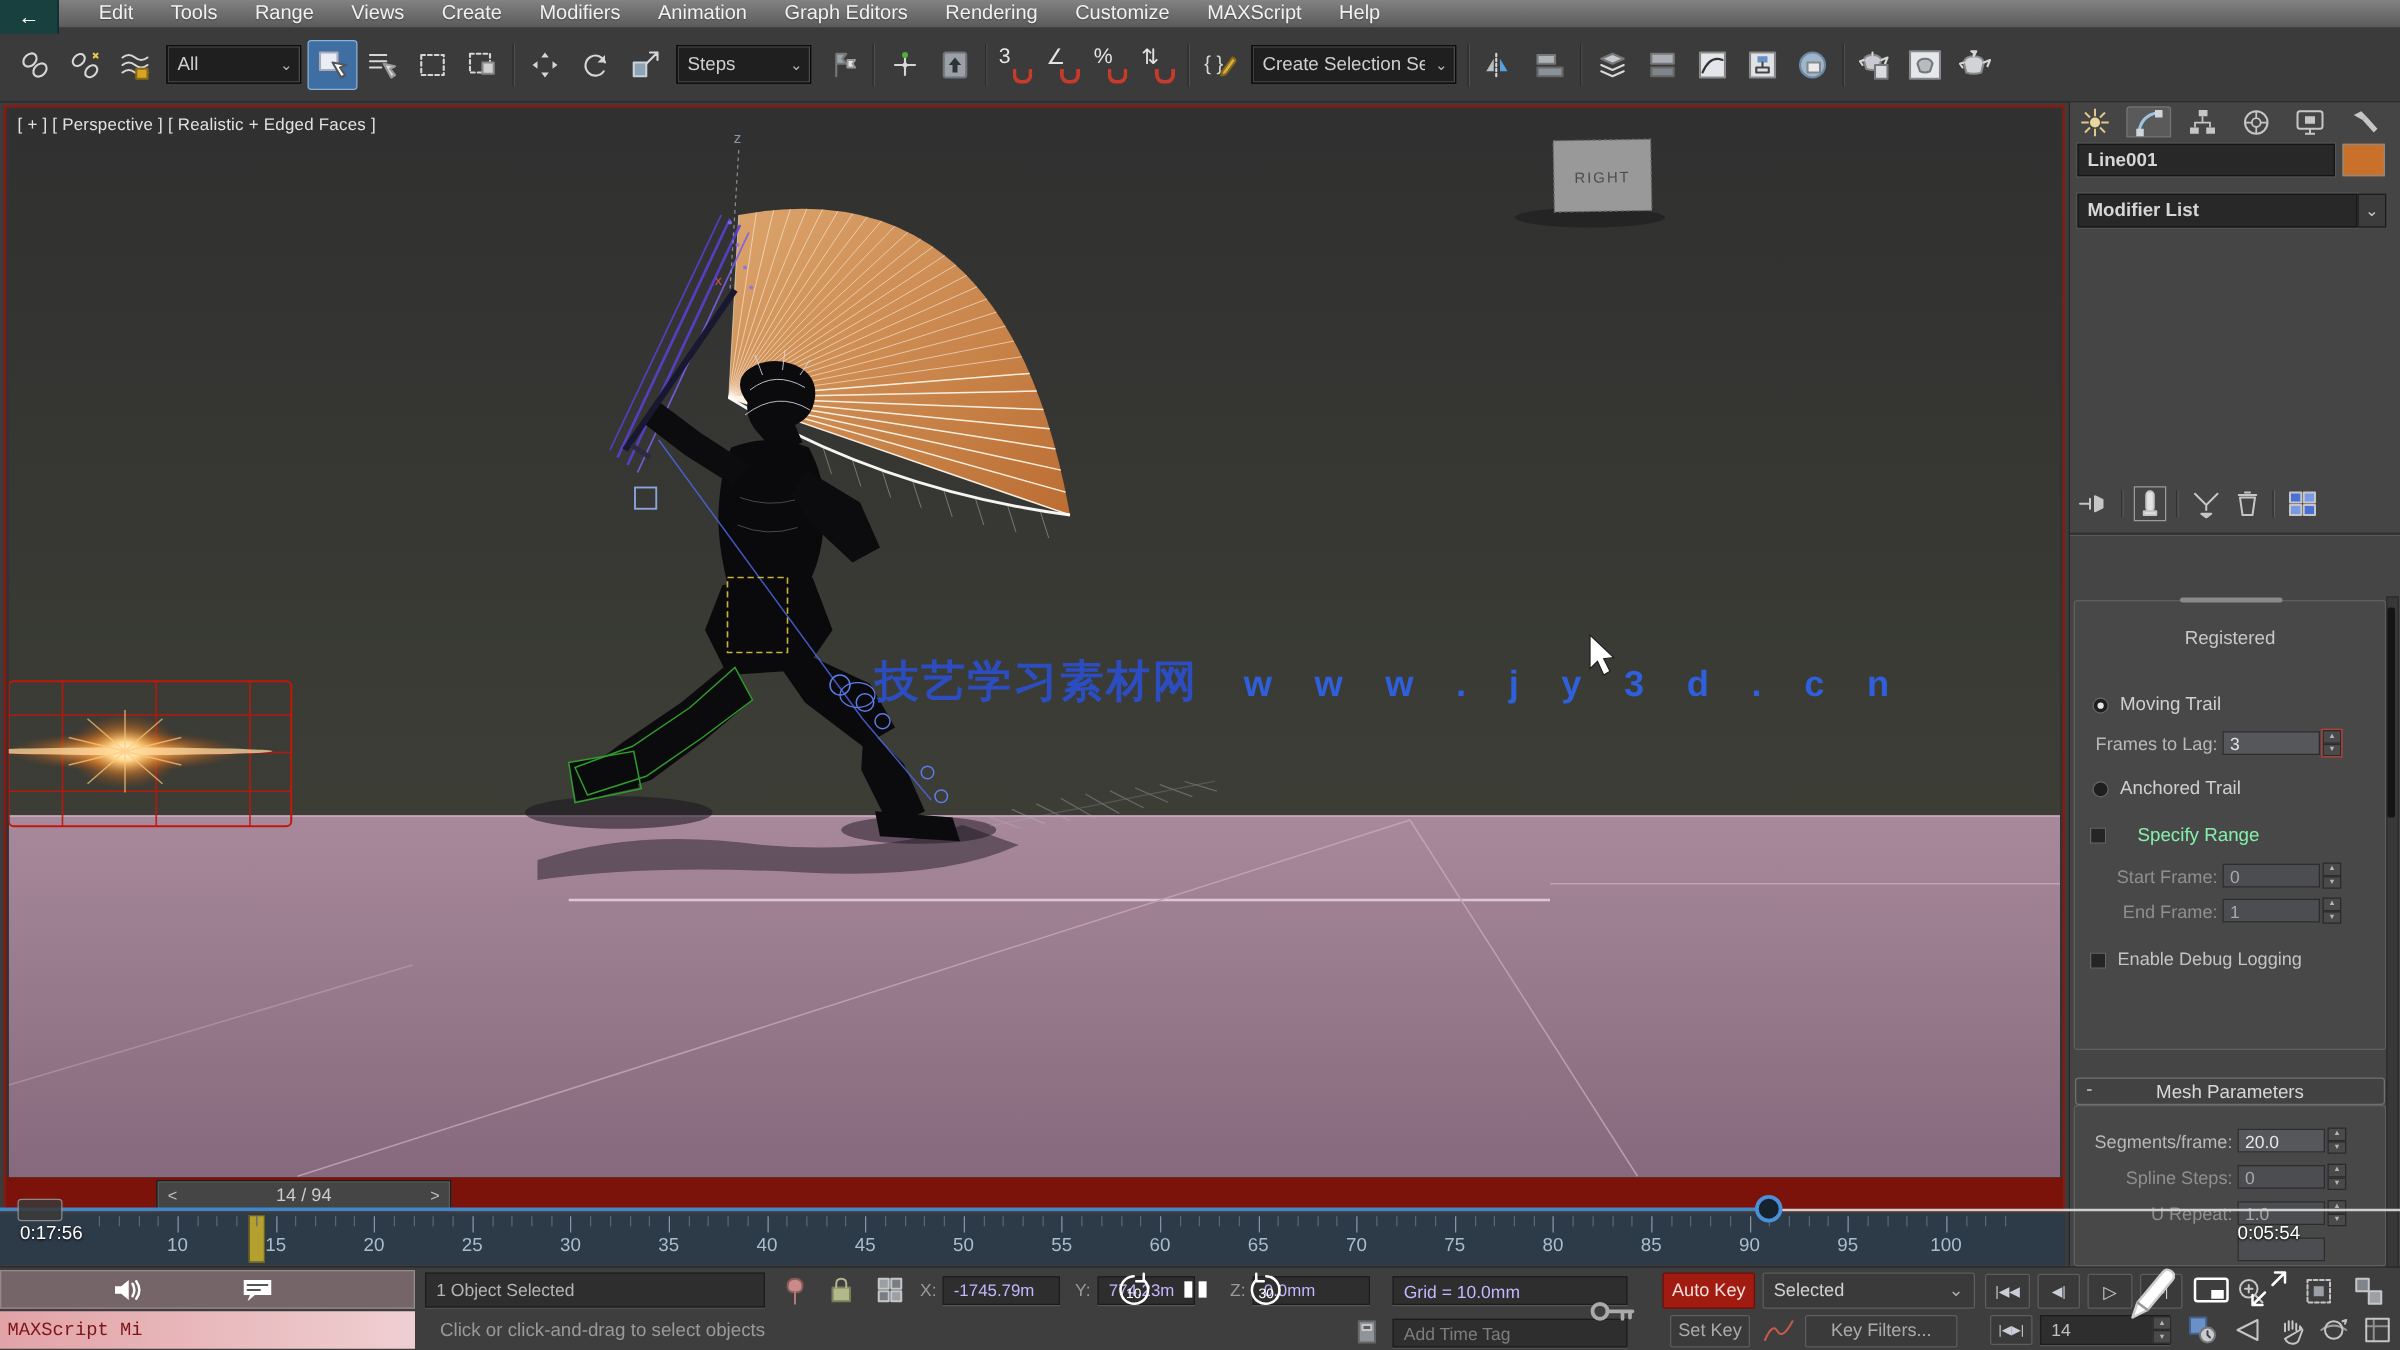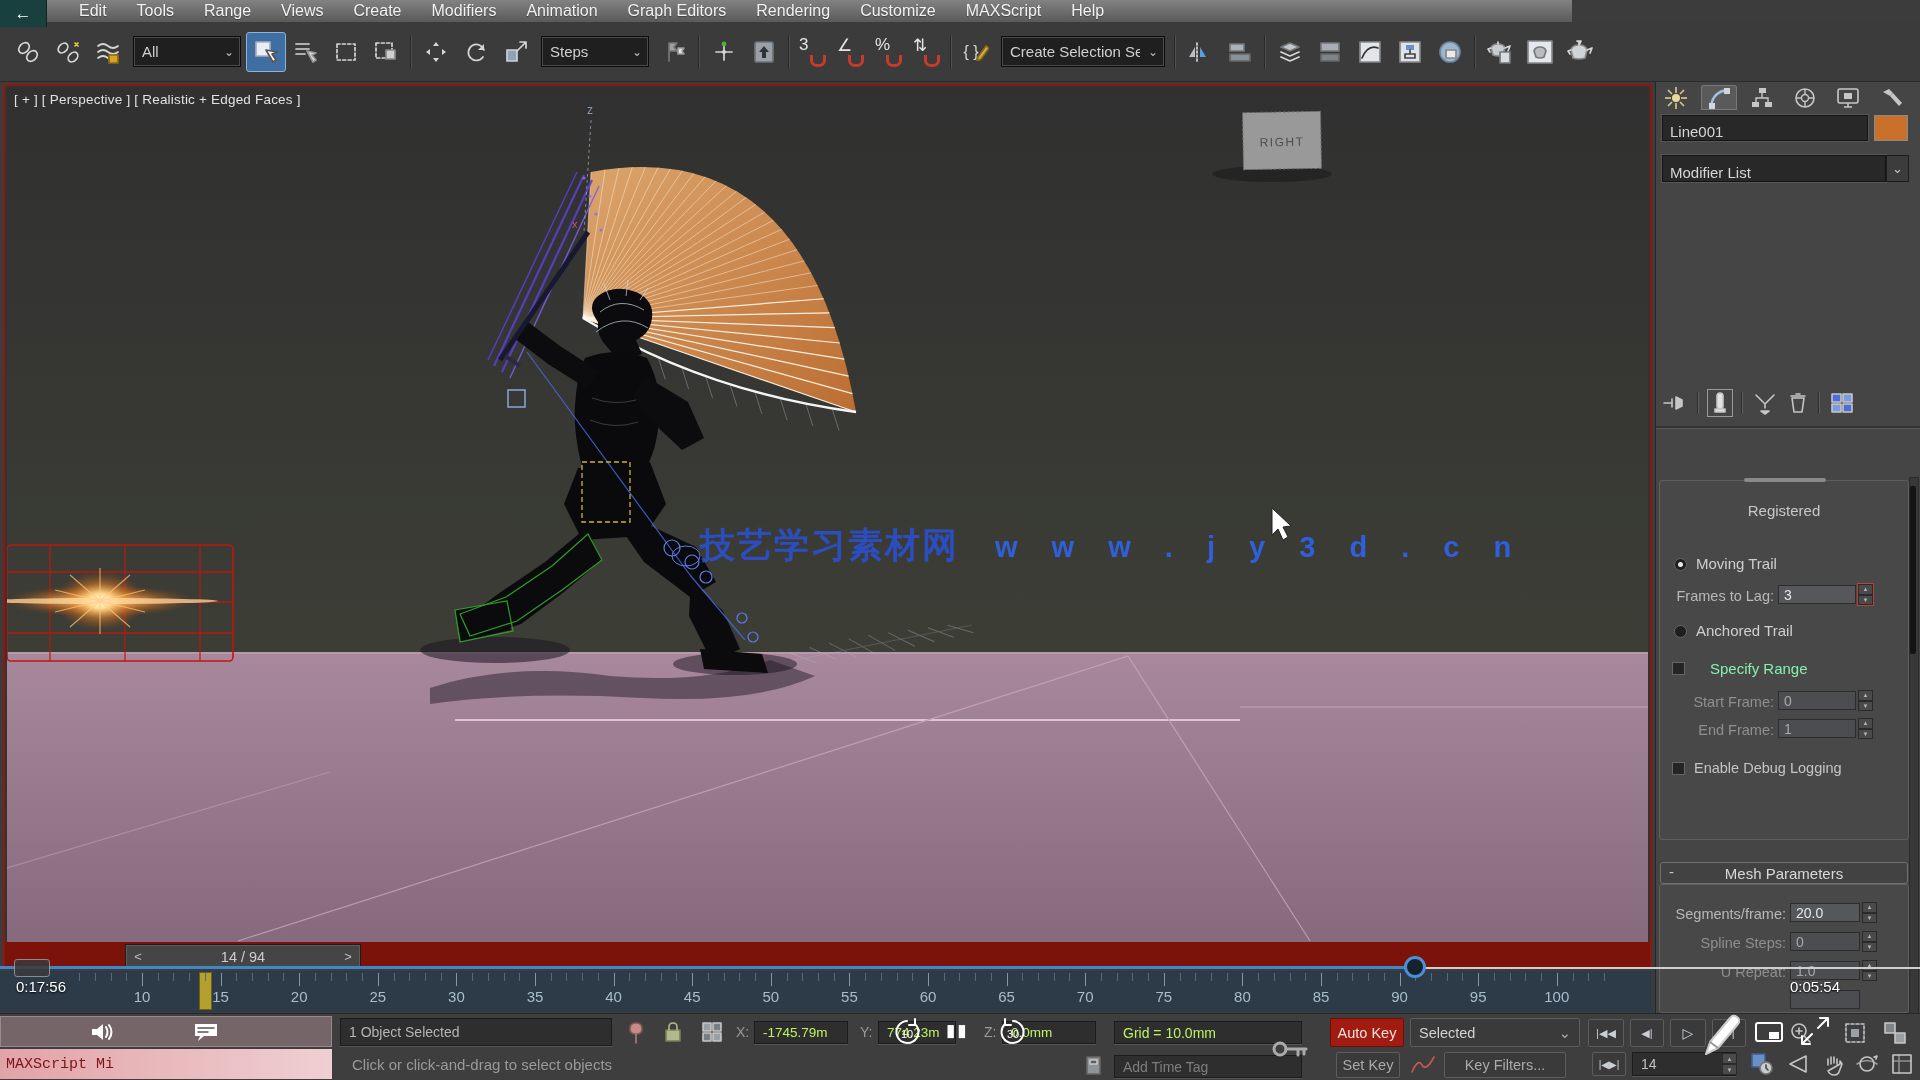--- a/index.html
+++ b/index.html
@@ -1,20 +1,20 @@
 <!DOCTYPE html>
 <html><head>
 <meta charset="utf-8">
 <style>
   html,body{margin:0;padding:0;background:#222;}
   #stage{position:relative;width:1920px;height:1080px;background:#3c3c3c;overflow:hidden;
          font-family:"Liberation Sans",sans-serif;-webkit-font-smoothing:antialiased;}
   .abs{position:absolute;}
   
-  #menubar{left:0;top:0;width:1572px;height:22px;background:linear-gradient(#828282,#5a5a5a);
+  #menubar{left:0;top:0;width:1920px;height:22px;background:linear-gradient(#828282,#5a5a5a);
            display:flex;align-items:center;padding-left:64px;box-sizing:border-box;}
   .menu-item{color:#f2f2f2;font-size:16px;padding:0 15px;cursor:default;text-shadow:0 1px 1px rgba(0,0,0,.35);}
   #backbtn{left:0;top:0;width:46px;height:27px;background:#17403f;color:#fff;display:flex;
            align-items:center;justify-content:center;font-size:17px;z-index:60;border-right:1px solid #0c2626;}
   
   #toolbar{left:0;top:22px;width:1920px;height:60px;background:#3b3b3b;border-bottom:1px solid #2b2b2b;
            display:flex;align-items:center;padding-left:8px;box-sizing:border-box;}
   .tbi{width:40px;height:40px;display:flex;align-items:center;justify-content:center;border-radius:3px;flex:0 0 auto;position:relative;}
   .tbi svg{stroke:#d6d6d6;fill:none;stroke-width:1.7;stroke-linecap:round;stroke-linejoin:round;}
   .tbi.active{background:#3f6fa2;border:1px solid #8ab2dd;box-sizing:border-box;}
@@ -45,38 +45,38 @@
   #framemarker{position:absolute;top:1px;width:13px;height:38px;background:#b3a02f;border:1px solid #6e6114;box-sizing:border-box;}
   
   #vprog-blue{left:0;top:966px;width:1419px;height:3px;background:#3f87c9;z-index:40;}
   #vprog-white{left:1419px;top:967px;width:501px;height:2px;background:#cfcfcf;z-index:40;}
   #vprog-knob{left:1404px;top:956px;width:22px;height:22px;border:3px solid #4a90d9;background:#16222e;border-radius:50%;box-sizing:border-box;z-index:41;}
   .vtime{color:#fff;font-size:15px;z-index:42;text-shadow:0 1px 2px #000;}
   #vmarker-icon{left:14px;top:959px;width:34px;height:16px;border:1px solid #9a9a9a;background:#3a3a3a;border-radius:3px;z-index:42;opacity:.85;}
   
   #statusbar{left:0;top:1013px;width:1920px;height:67px;background:#3e3e3e;border-top:1px solid #272727;}
   .sfield{position:absolute;background:#2e2e2e;border:1px solid #1c1c1c;box-shadow:0 1px 0 #555;
-          color:#bef264;font-size:14px;display:flex;align-items:center;padding:0 8px;box-sizing:border-box;}
+          color:#c4b5fd;font-size:14px;display:flex;align-items:center;padding:0 8px;box-sizing:border-box;}
   .sbtn{position:absolute;background:#3a3a3a;border:1px solid #5d5d5d;color:#ababab;font-size:14.5px;
         display:flex;align-items:center;justify-content:center;box-sizing:border-box;border-radius:2px;}
   .slabel{position:absolute;color:#9a9a9a;font-size:14px;}
   #autokey{background:#a11b10;border:1px solid #6e0f07;color:#f2e2de;}
   #vjoybar{left:0;top:2px;width:332px;height:31px;background:#766568;border:1px solid #958a8d;box-sizing:border-box;}
   #listener{left:0;top:35px;width:332px;height:30px;background:linear-gradient(90deg,#e2a3a7,#efcfd2);
             color:#7c1418;font-family:"Liberation Mono",monospace;font-size:15px;display:flex;align-items:center;
             padding-left:6px;box-sizing:border-box;white-space:nowrap;overflow:hidden;}
   .spin{position:absolute;width:15px;display:flex;flex-direction:column;}
   .spin div{flex:1;background:#4a4a4a;border:1px solid #2a2a2a;display:flex;align-items:center;justify-content:center;
             color:#b5b5b5;font-size:6px;line-height:0;}
   
   #panel{left:1655px;top:82px;width:265px;height:931px;background:#454545;border-left:1px solid #262626;}
   .ptab{width:36px;height:25px;display:flex;align-items:center;justify-content:center;border-radius:3px 3px 0 0;}
   .ptab.active{background:#5a5a5a;box-shadow:0 0 0 1px #777 inset;}
   .pfield{position:absolute;background:#282828;border:1px solid #141414;box-shadow:0 0 0 1px #565656;
-          color:#d6d6d6;font-size:15px;display:flex;align-items:flex-end;padding:0 7px;box-sizing:border-box;}
+          color:#d6d6d6;font-size:15px;display:flex;align-items:center;padding:0 7px;box-sizing:border-box;font-weight:bold;}
   .prow-label{position:absolute;color:#b8b8b8;font-size:14.5px;text-align:right;}
   .pvfield{position:absolute;background:#55575b;border:1px solid #2c2c2c;color:#e6e6e6;font-size:14px;
            display:flex;align-items:center;padding:0 5px;box-sizing:border-box;}
   .dim{color:#8f8f8f !important;}
   .dimf{background:#4b4d51 !important;color:#a8a8a8 !important;}
   .radio{position:absolute;width:13px;height:13px;border-radius:50%;background:#1f1f1f;border:1px solid #666;box-sizing:border-box;}
   .radio.on::after{content:"";position:absolute;left:3px;top:3px;width:5px;height:5px;border-radius:50%;background:#e8e8e8;}
   .check{position:absolute;width:13px;height:13px;background:#252525;border:1px solid #666;box-sizing:border-box;}
   .plabel{position:absolute;color:#cfcfcf;font-size:15px;}
   .rollbox{position:absolute;border:1px solid #5f5f5f;background:#484848;border-radius:3px;box-sizing:border-box;}

